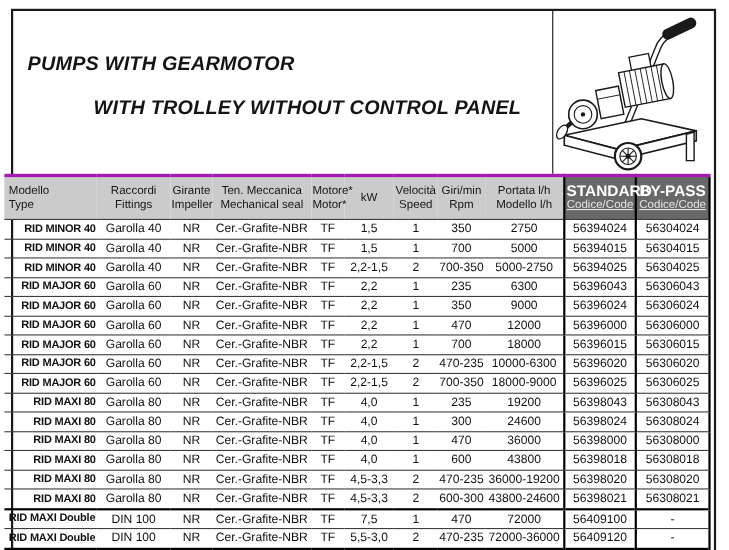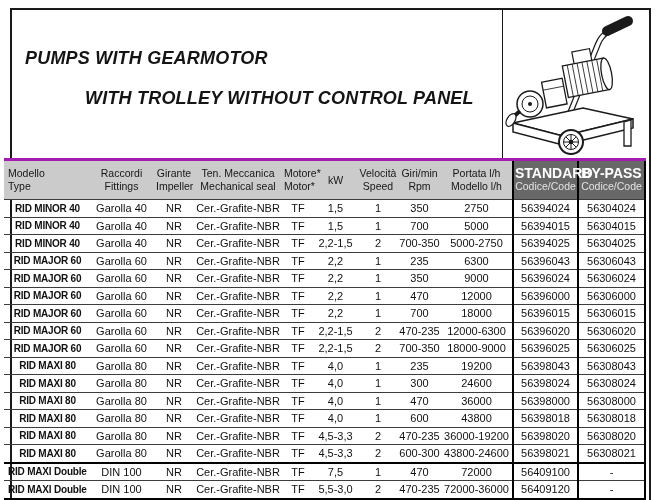--- a/index.html
+++ b/index.html
@@ -13,26 +13,26 @@
           font-weight:bold;letter-spacing:.2px;color:#141414;text-align:center;}
   .illu{position:absolute;left:502px;top:10px;width:151px;height:148px;
         border-left:1.5px solid #161616;box-sizing:border-box;}
   table.cat{position:absolute;left:4px;top:158px;width:641px;table-layout:fixed;
             border-collapse:collapse;border-top:3px solid #a21caf;border-bottom:2px solid #000;border-radius:18px;}
   thead th{background:var(--header-light,#cbcbcb);font-weight:normal;font-size:10.5px;
            line-height:13px;height:38px;padding:0 1px;vertical-align:middle;color:#161616;}
   thead th.left{text-align:left;padding-left:4px;}
   thead th.dark{background:var(--header-dark,#686868);color:#fff;}
   thead th.dark .l1{font-weight:bold;font-size:14px;}
-  thead th.dark .l2{color:#e3e3e3;}
+  thead th.dark .l2{color:#e3e3e3;text-decoration:underline;}
   .l1,.l2{display:block;}
   tbody td{font-size:11px;text-align:center;padding:0 1px;height:16.5px;
            border-top:1px solid #3c3c3c;white-space:nowrap;overflow:hidden;}
   tbody tr:first-child td{border-top:1px solid #3c3c3c;}
-  tbody td.c0{text-align:center;padding-left:4px;font-weight:bold;font-size:10px;letter-spacing:-.2px;}
+  tbody td.c0{text-align:right;padding-left:4px;font-weight:bold;font-size:10px;letter-spacing:-.2px;}
   th.bL,td.bL{border-left:2px solid #000;}
   th.bR,td.bR{border-right:2px solid #000;text-align:center;}
   tr.sep td{border-top:2px solid #000;}
   .footnote{position:absolute;left:13px;top:479px;font-size:11px;color:#161616;}
   .footnote sup{font-size:8px;margin-right:2px;}
   svg .ln{stroke:#1a1a1a;fill:#fff;}
 </style>
 </head>
 <body>
 
@@ -250,21 +250,21 @@
         </tr>
         <tr>
           <td class="c0">RID MAJOR 60</td>
           <td class="c1">Garolla 60</td>
           <td class="c2">NR</td>
           <td class="c3">Cer.-Grafite-NBR</td>
           <td class="c4">TF</td>
           <td class="c5">2,2-1,5</td>
           <td class="c6">2</td>
           <td class="c7">470-235</td>
-          <td class="c8">12000-6300</td>
+          <td class="c8">10000-6300</td>
           <td class="c9 bL">56396020</td>
           <td class="c10 bL bR">56306020</td>
         </tr>
         <tr>
           <td class="c0">RID MAJOR 60</td>
           <td class="c1">Garolla 60</td>
           <td class="c2">NR</td>
           <td class="c3">Cer.-Grafite-NBR</td>
           <td class="c4">TF</td>
           <td class="c5">2,2-1,5</td>

